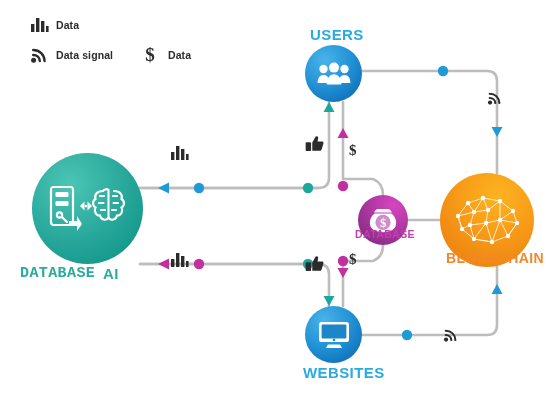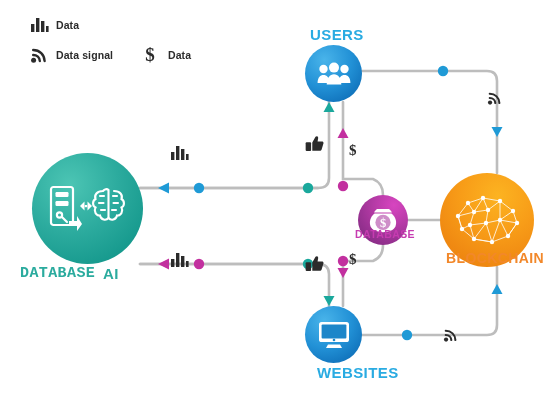--- a/index.html
+++ b/index.html
@@ -97,21 +97,21 @@
 
   
   .nlabel {
     position: absolute;
     font-size: 15px;
     font-weight: bold;
     letter-spacing: .4px;
     white-space: nowrap;
   }
   .l-users   { left: 310px; top: 26px;  color: #29abe2; }
-  .l-sites   { left: 317px; top: 364px; color: #29abe2; }
+  .l-sites   { left: 303px; top: 364px; color: #29abe2; }
   .l-reserve { left: 355px; top: 228px; color: #c63bb0; font-size: 10.5px; }
   .l-chain   { left: 446px; top: 250px; color: #f2882a; font-size: 14px; }
   .l-db      { left: 20px;  top: 265px; color: #2bab9e; font-family: Liberation Mono, monospace; }
   .l-ai      { left: 103px; top: 265px; color: #2bab9e; }
 
   
   .flowico {
     position: absolute;
     color: #2b2b2b;
     line-height: 0;

